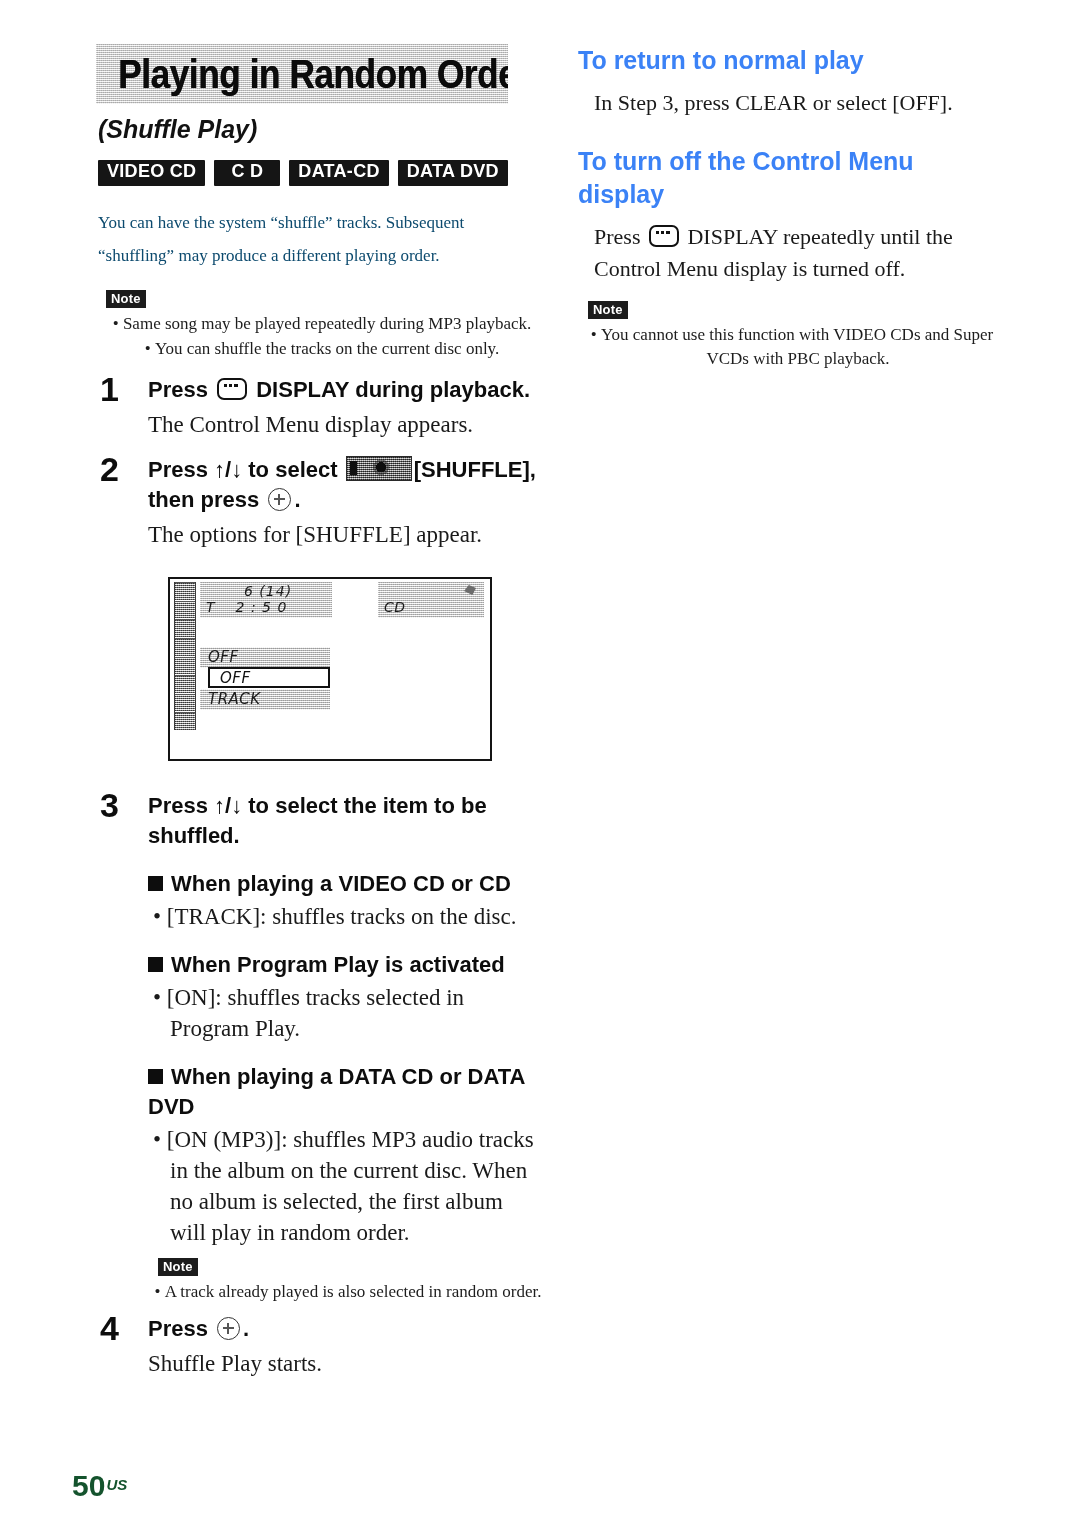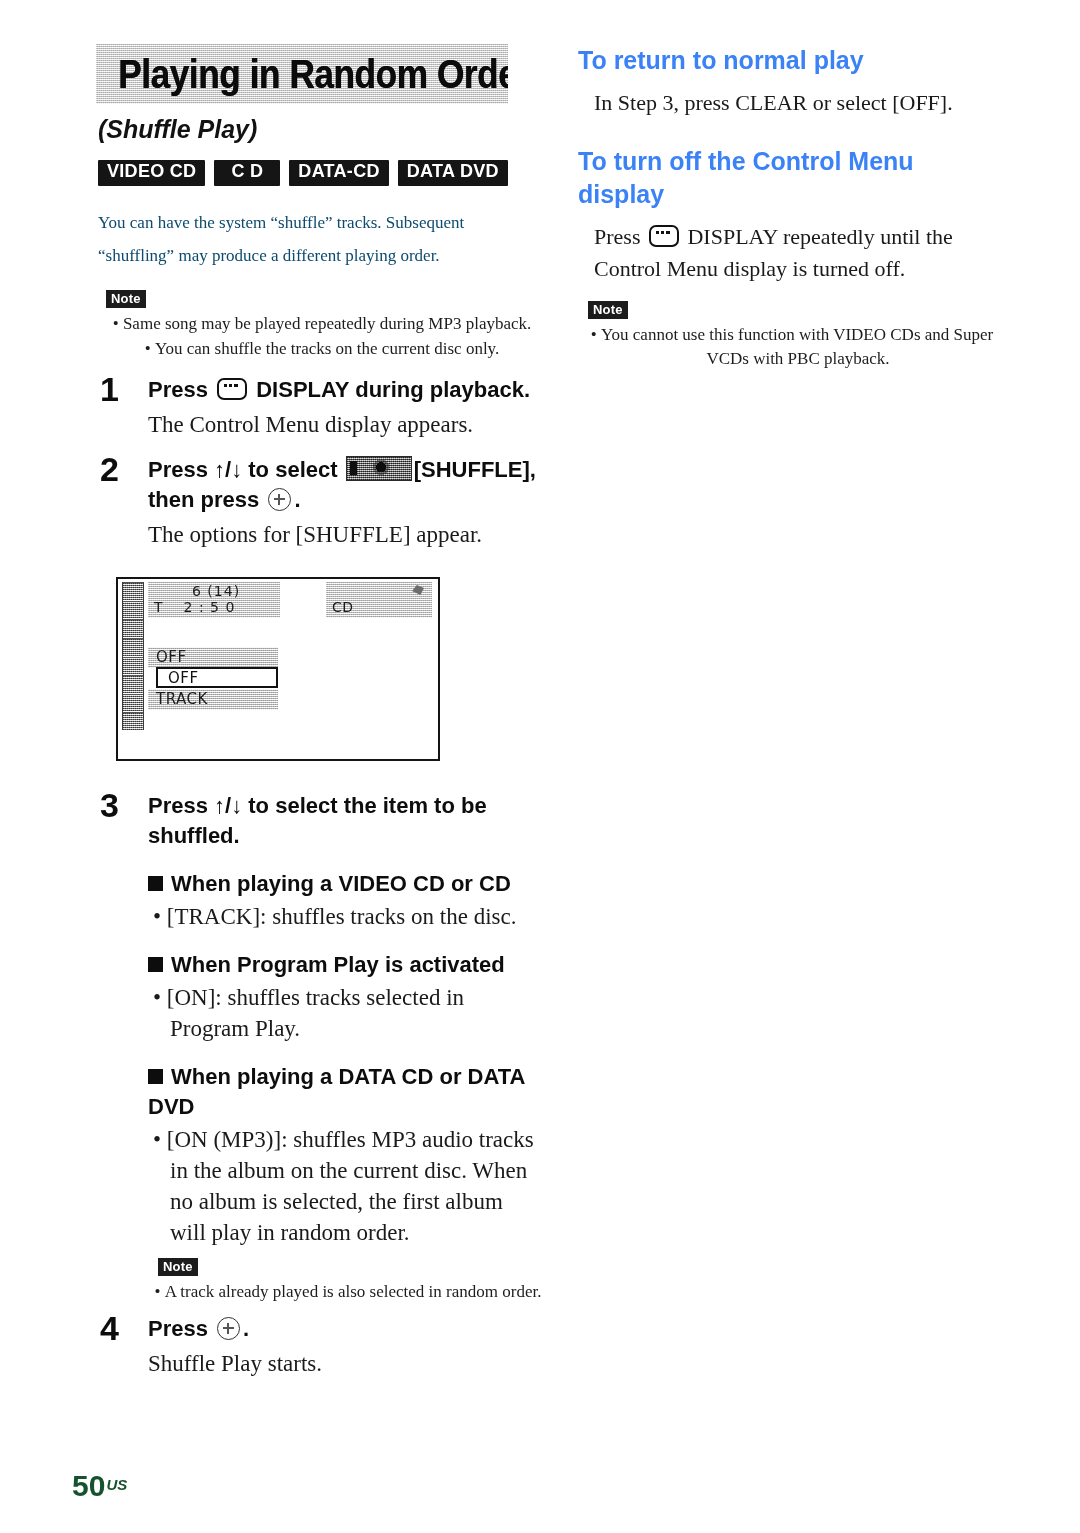--- a/index.html
+++ b/index.html
@@ -279,22 +279,23 @@
   }
   .bullet-serif::before { content: "\2022\00a0"; }
 
   
   .osd {
     position: relative;
     width: 320px;
     height: 180px;
     border: 2px solid #141414;
     background: #ffffff;
-    margin: 26px 0 0 20px;
+    margin: 26px 0 0 72px;
     overflow: hidden;
+    font-style: italic;
   }
   .osd-iconbar {
     position: absolute;
     left: 4px; top: 3px;
     width: 20px;
     height: 148px;
     display: flex;
     flex-direction: column;
     gap: 1px;
     border-left: 1px solid #3a3a3a;

